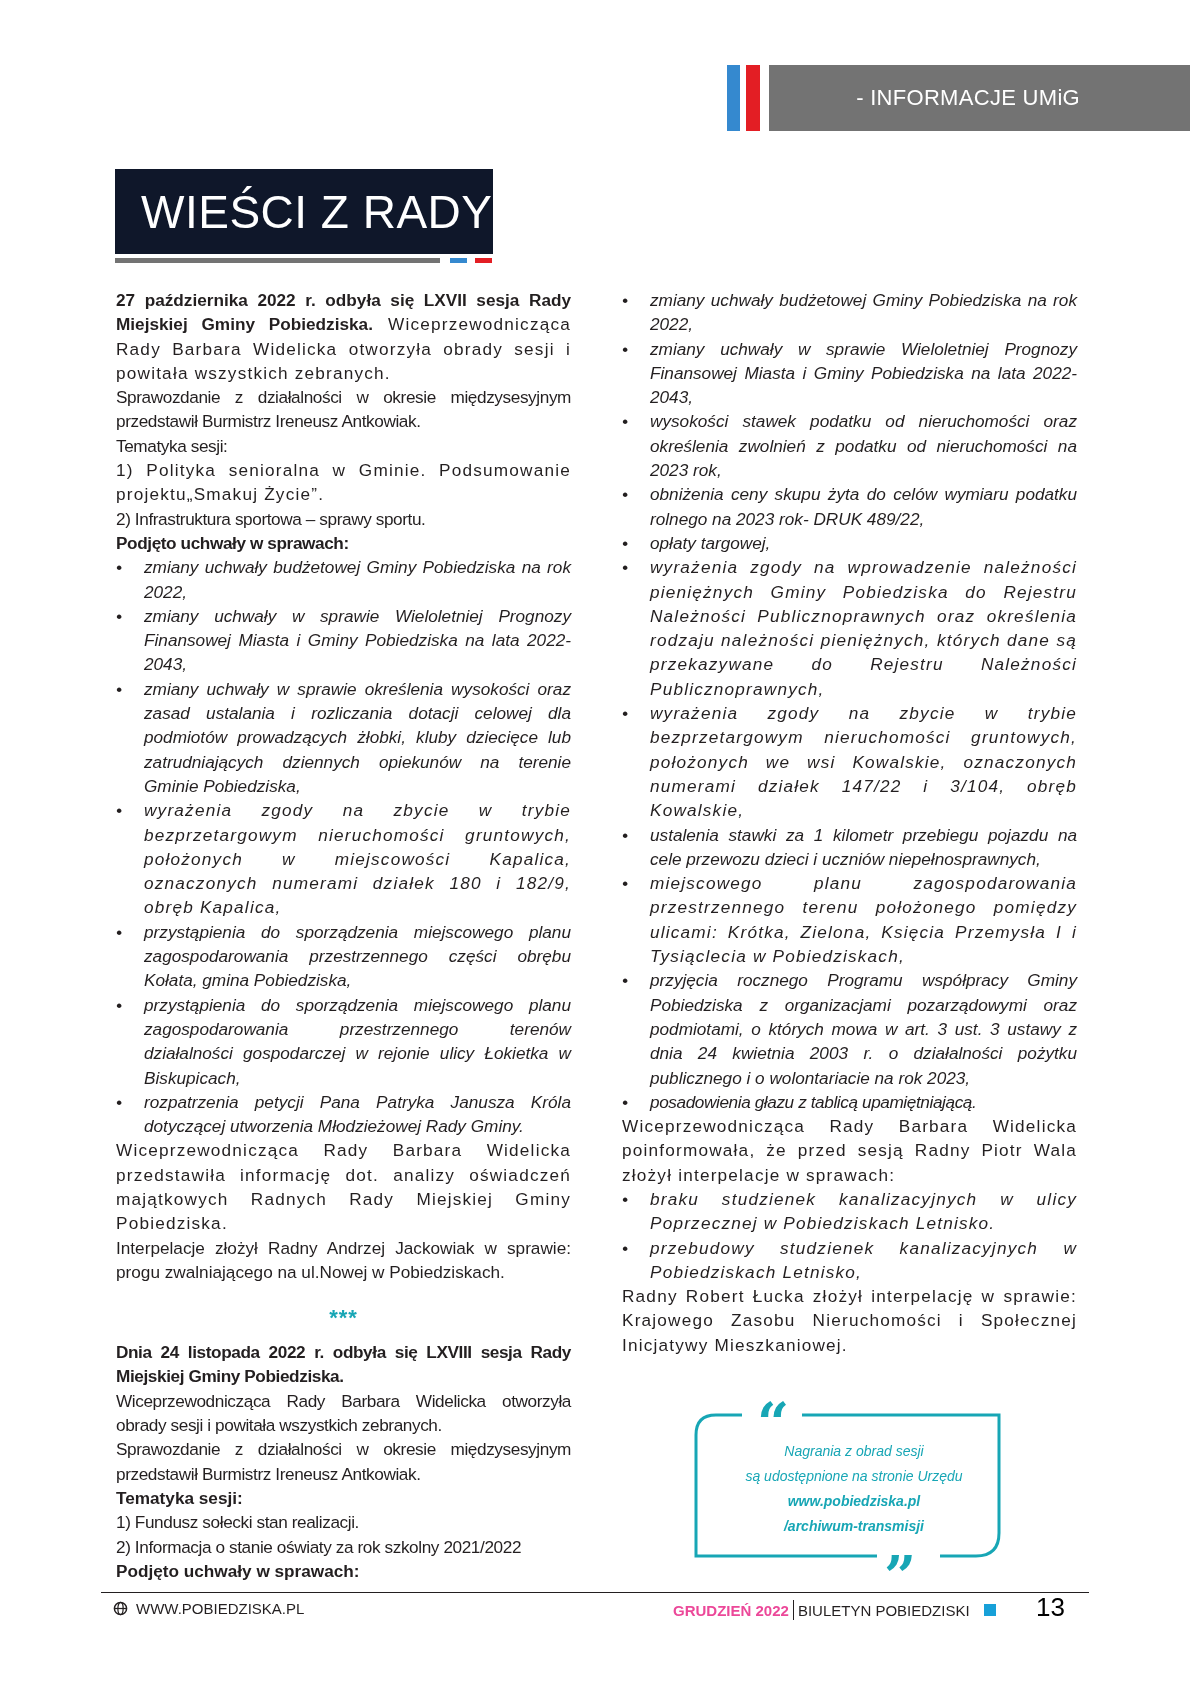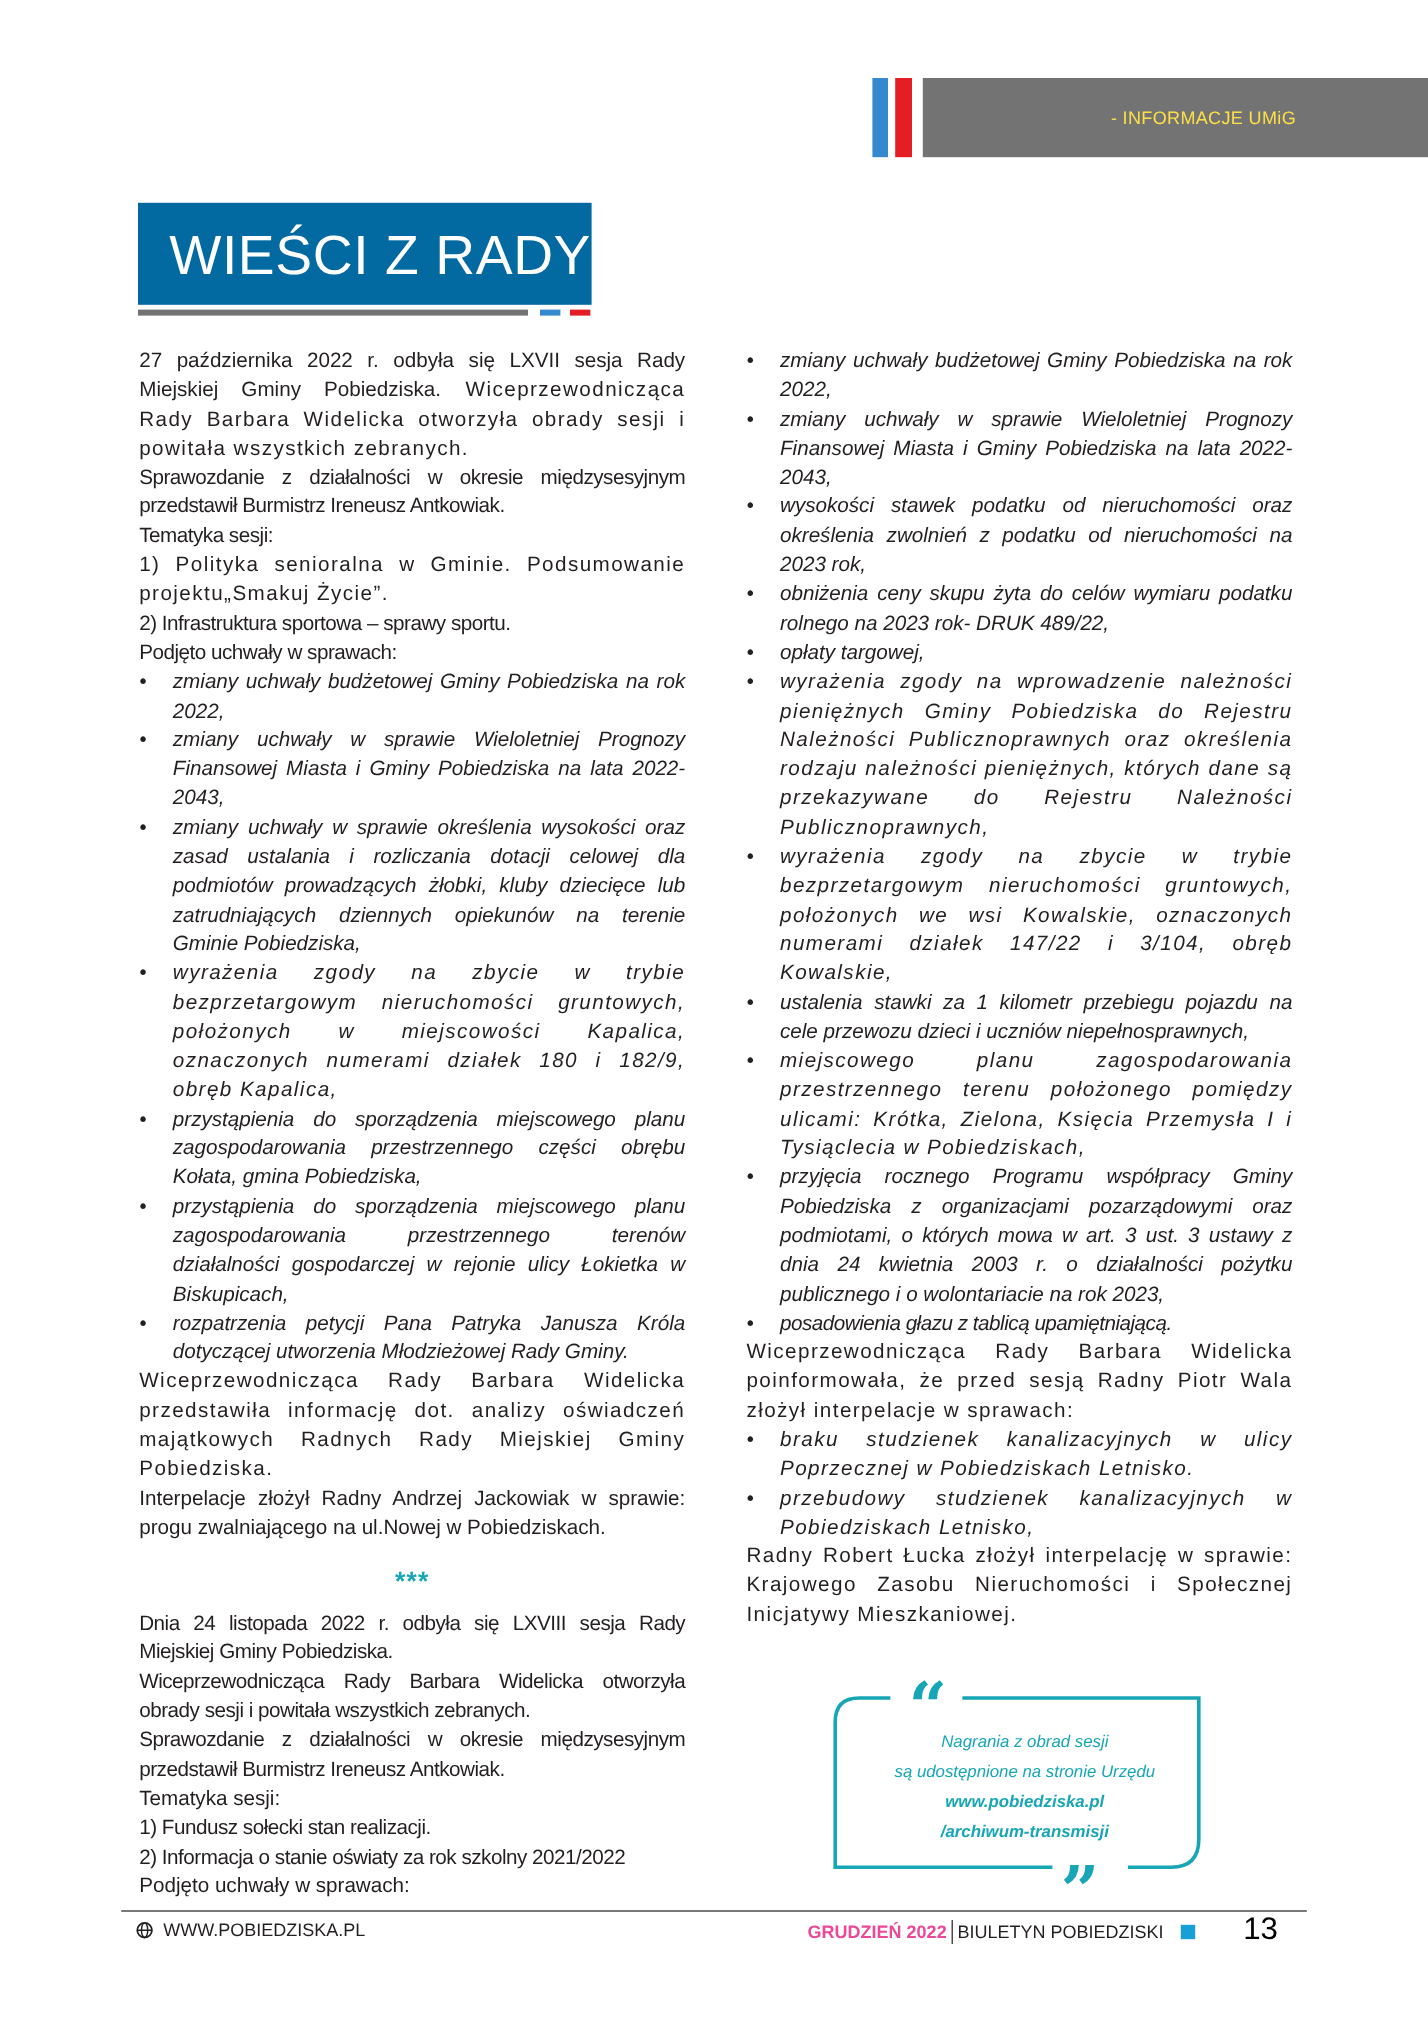--- a/index.html
+++ b/index.html
@@ -5,38 +5,38 @@
   html, body { margin: 0; padding: 0; background: #ffffff; }
   body { width: 1190px; height: 1683px; position: relative; overflow: hidden;
          font-family: "Liberation Sans", sans-serif; color: #231f20; }
 
   
   .top-stripes { position: absolute; left: 727px; top: 65px; height: 66px; width: 28px; }
   .stripe { position: absolute; top: 0; width: 13px; height: 66px; }
   .stripe.blue { left: 0; background: #3589cf; }
   .stripe.red { left: 19px; background: #e31e24; width: 14px; }
   .section-tab { position: absolute; left: 769px; top: 65px; width: 421px; height: 66px; background: #737373;
-                 color: #fde047; font-size: 15px; letter-spacing: 0.3px; display: flex; align-items: center;
+                 color: #ffffff; font-size: 22px; letter-spacing: 0.3px; display: flex; align-items: center;
                  justify-content: flex-end; padding-right: 110px; box-sizing: border-box; }
 
   
-  .title-box { position: absolute; left: 115px; top: 169px; width: 378px; height: 85px; background: #0369a1;
+  .title-box { position: absolute; left: 115px; top: 169px; width: 378px; height: 85px; background: #0f172a;
                color: #fff; font-size: 46px; display: flex; align-items: center; padding-left: 26px;
                box-sizing: border-box; letter-spacing: 0.5px; }
   .title-rule { position: absolute; top: 258px; height: 5px; }
   .title-rule.gray { left: 115px; width: 325px; background: #737373; }
   .title-rule.blue { left: 450px; width: 17px; background: #3589cf; }
   .title-rule.red { left: 475px; width: 17px; background: #e31e24; }
 
   
   .col { position: absolute; top: 288px; font-size: 17.2px; line-height: 24.3px; text-align: justify; }
   .col.left { left: 116px; width: 455px; }
   .col.right { left: 622px; width: 455px; top: 288px; }
   .col p { margin: 0; }
-  .b { font-weight: normal; }
+  .b { font-weight: bold; }
   ul.bul { list-style: none; margin: 0; padding: 0; }
   ul.bul li { position: relative; padding-left: 28px; font-style: italic; }
   ul.bul li::before { content: "•"; position: absolute; left: 0; top: 0; }
   .wide { letter-spacing: 1.2px; }
   .tight { letter-spacing: -0.4px; }
   .separator { text-align: center; color: #17a6b5; font-weight: bold; font-size: 22px; line-height: 24px;
                margin: 22px 0 10px 0; letter-spacing: 1px; }
 
   
   .quote { position: absolute; left: 694px; top: 1413px; width: 320px; height: 135px; }

